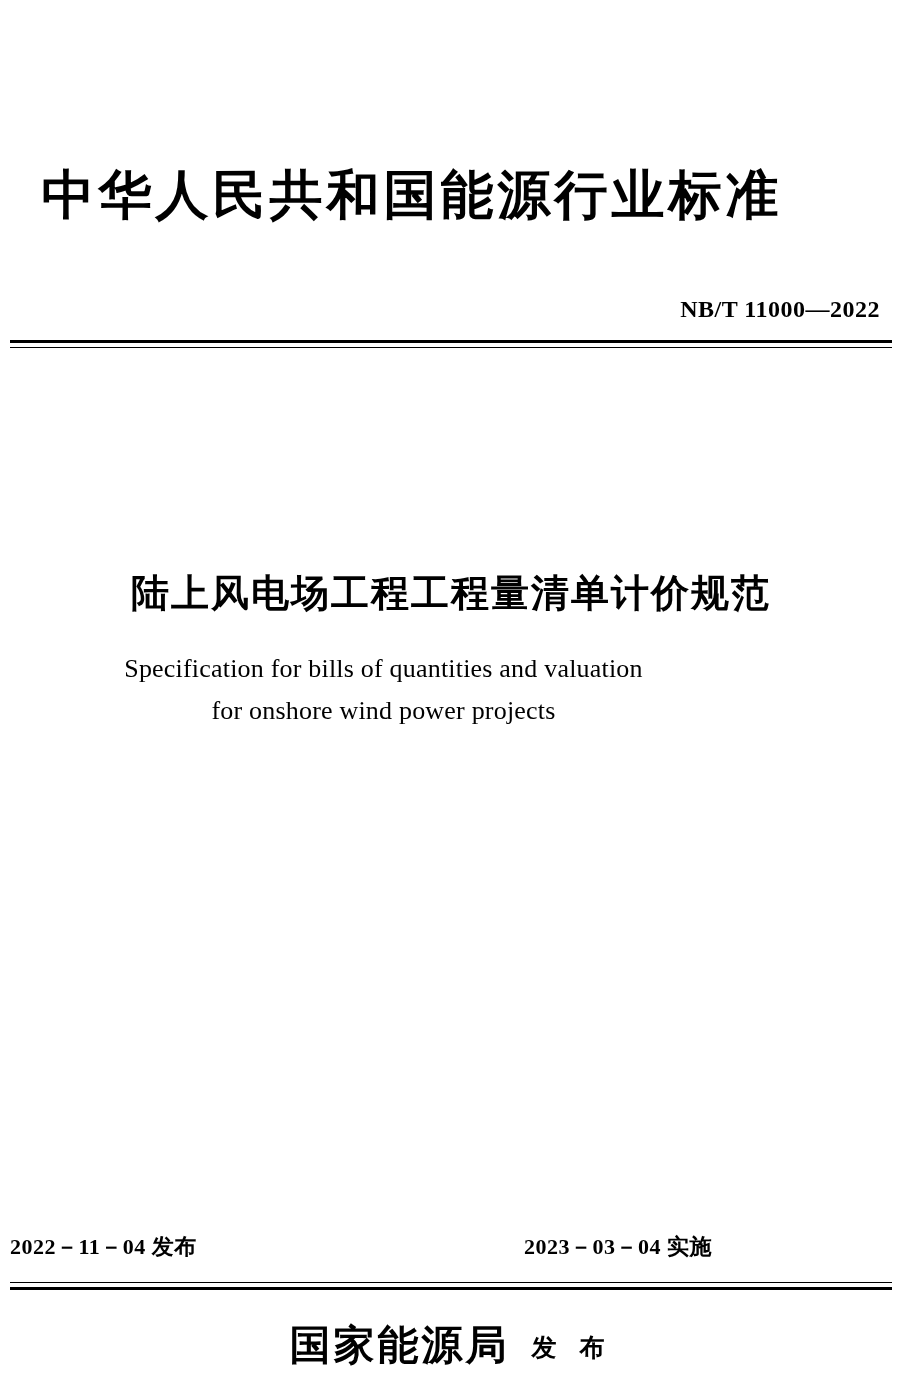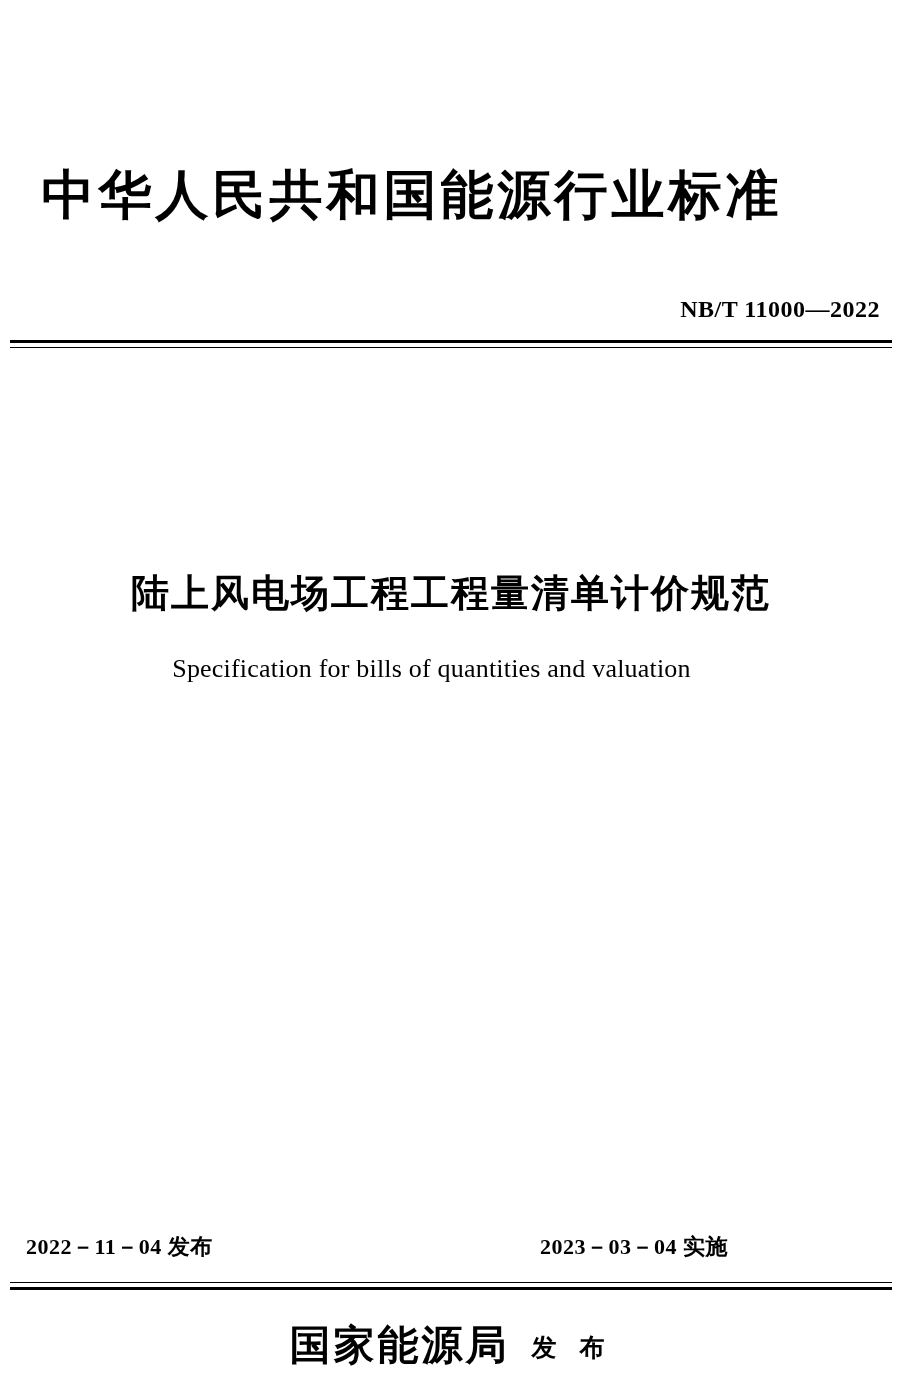--- a/index.html
+++ b/index.html
@@ -113,31 +113,30 @@
   .doc-title-en {
     position: absolute;
     top: 648px;
     left: 0;
     width: 767px;
     text-align: center;
     font-family: "Liberation Serif", serif;
     font-size: 26px;
     line-height: 42px;
     letter-spacing: 0.2px;
-    padding-left: 48px;
   }
   .doc-title-en div {
     white-space: nowrap;
   }
 
   
   .dates {
     position: absolute;
     top: 1232px;
-    left: 16px;
+    left: 0;
     width: 730px;
     height: 34px;
   }
   .date-issue {
     position: absolute;
     left: 10px;
     top: 0;
     font-family: "Liberation Serif", serif;
     font-weight: bold;
     font-size: 22px;
@@ -208,20 +207,21 @@
 
   <div class="std-number">NB/T 11000—2022</div>
 
   <div class="rule-top"></div>
   <div class="rule-top-thin"></div>
 
   <div class="doc-title-cn">陆上风电场工程工程量清单计价规范</div>
 
   <div class="doc-title-en">
     <div>Specification for bills of quantities and valuation</div>
+    <div>for onshore wind power projects</div>
   </div>
 
   <div class="dates">
     <div class="date-issue">2022－11－04 发布</div>
     <div class="date-effective">2023－03－04 实施</div>
   </div>
 
   <div class="rule-bottom-thin"></div>
   <div class="rule-bottom"></div>
 

